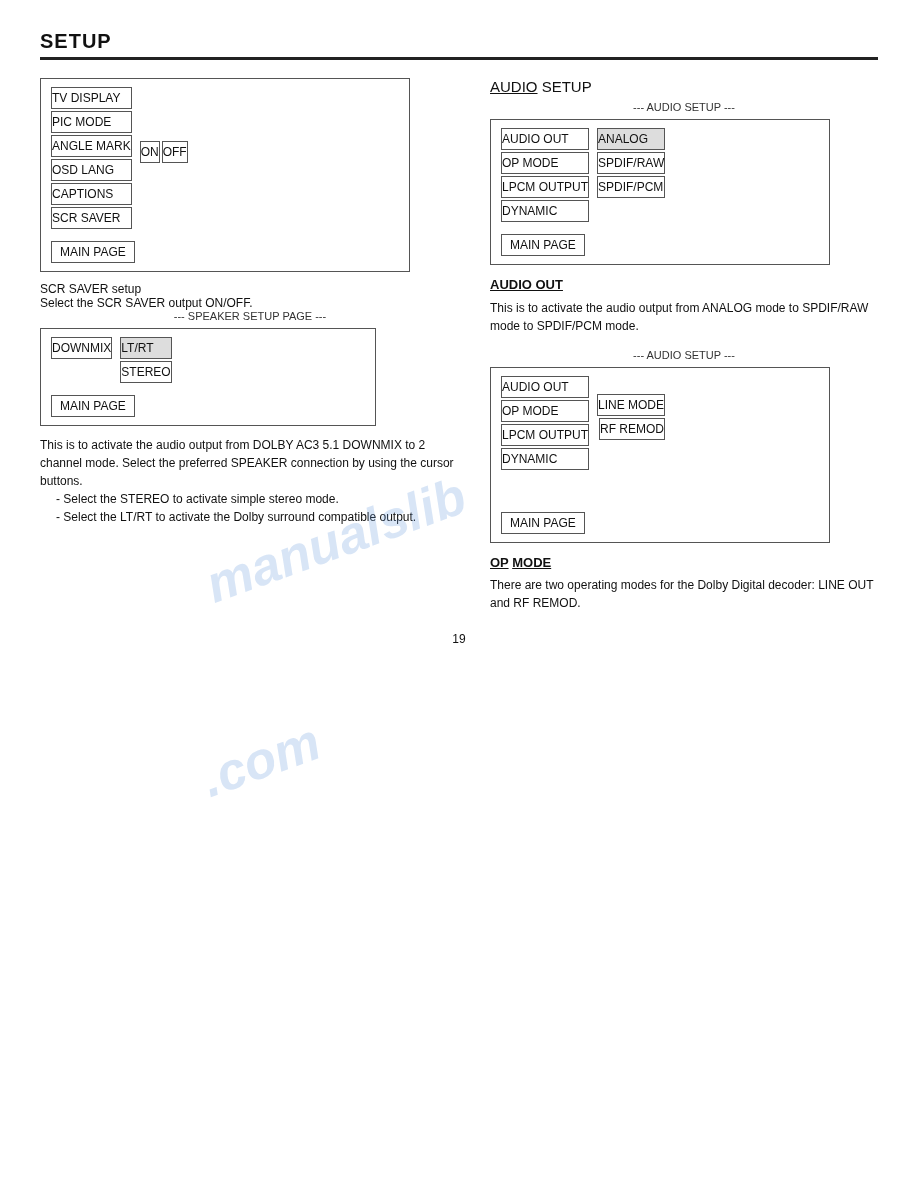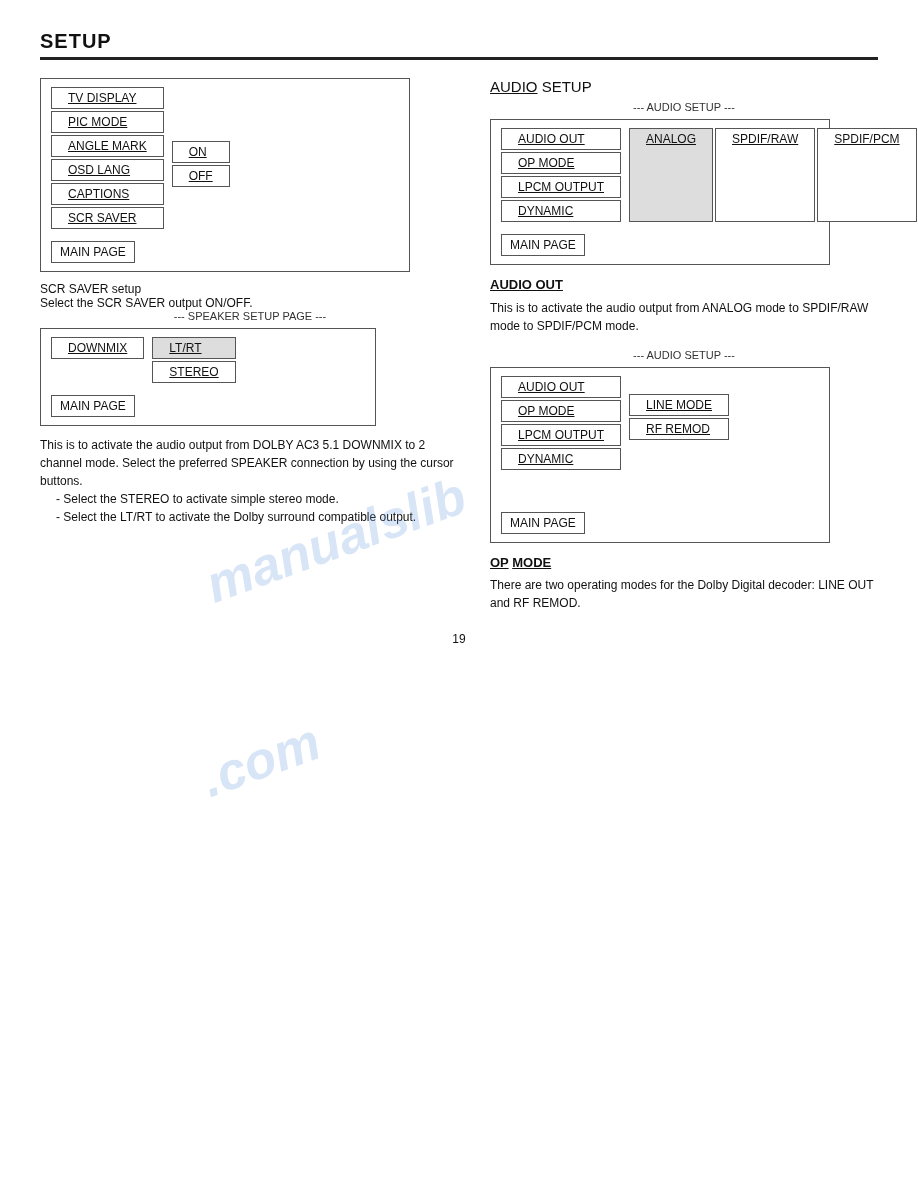--- a/index.html
+++ b/index.html
@@ -48,26 +48,25 @@
 
     .section-subtitle {
       font-size: 11px;
       text-align: center;
       margin-bottom: 6px;
       color: #333;
     }
 
     .menu-item {
       border: 1px solid #555;
-      padding: 3px 16px;
+      padding: 3px 0;
       font-size: 12px;
       background: #fff;
       display: block;
       white-space: nowrap;
-      text-decoration: underline;
     }
 
     .menu-item.selected {
       background: #ddd;
     }
 
     
     .general-page-container {
       border: 1.5px solid #555;
       padding: 8px 10px;
@@ -83,21 +82,21 @@
     }
 
     .gp-main-items {
       display: flex;
       flex-direction: column;
       gap: 2px;
     }
 
     .gp-sub-items {
       display: flex;
-      flex-direction: column;
+      flex-direction: row;
       gap: 2px;
       margin-top: 54px;
     }
 
     .main-page-item {
       border: 1px solid #555;
       padding: 3px 8px;
       font-size: 12px;
       margin-top: 10px;
       display: inline-block;
@@ -277,21 +276,21 @@
       <div class="section-subtitle">--- AUDIO SETUP ---</div>
 
       <div class="audio-box">
         <div class="audio-row">
           <div style="display:flex;flex-direction:column;gap:2px;">
             <span class="menu-item">AUDIO OUT</span>
             <span class="menu-item">OP MODE</span>
             <span class="menu-item">LPCM OUTPUT</span>
             <span class="menu-item">DYNAMIC</span>
           </div>
-          <div style="display:flex;gap:2px;">
+          <div style="display:flex;flex-direction:column;gap:2px;">
             <span class="menu-item selected">ANALOG</span>
             <span class="menu-item">SPDIF/RAW</span>
             <span class="menu-item">SPDIF/PCM</span>
           </div>
         </div>
         <span class="main-page-item">MAIN PAGE</span>
       </div>
 
       <div class="desc-text" style="margin-top:10px;">
         <div class="op-title">
@@ -303,21 +302,21 @@
       <div class="section-subtitle" style="margin-top:14px;">--- AUDIO SETUP ---</div>
 
       <div class="audio-box">
         <div class="audio-row">
           <div style="display:flex;flex-direction:column;gap:2px;">
             <span class="menu-item">AUDIO OUT</span>
             <span class="menu-item">OP MODE</span>
             <span class="menu-item">LPCM OUTPUT</span>
             <span class="menu-item">DYNAMIC</span>
           </div>
-          <div style="display:flex;flex-direction:column;gap:2px;margin-top:18px;">
+          <div style="display:flex;flex-direction:column;gap:2px;margin-top:18px;align-items:flex-end;">
             <span class="menu-item">LINE MODE</span>
             <span class="menu-item">RF REMOD</span>
           </div>
         </div>
         <span class="main-page-item" style="margin-top:40px;">MAIN PAGE</span>
       </div>
 
       <div class="desc-text" style="margin-top:10px;">
         <div class="op-title">
           <span style="">OP</span>

